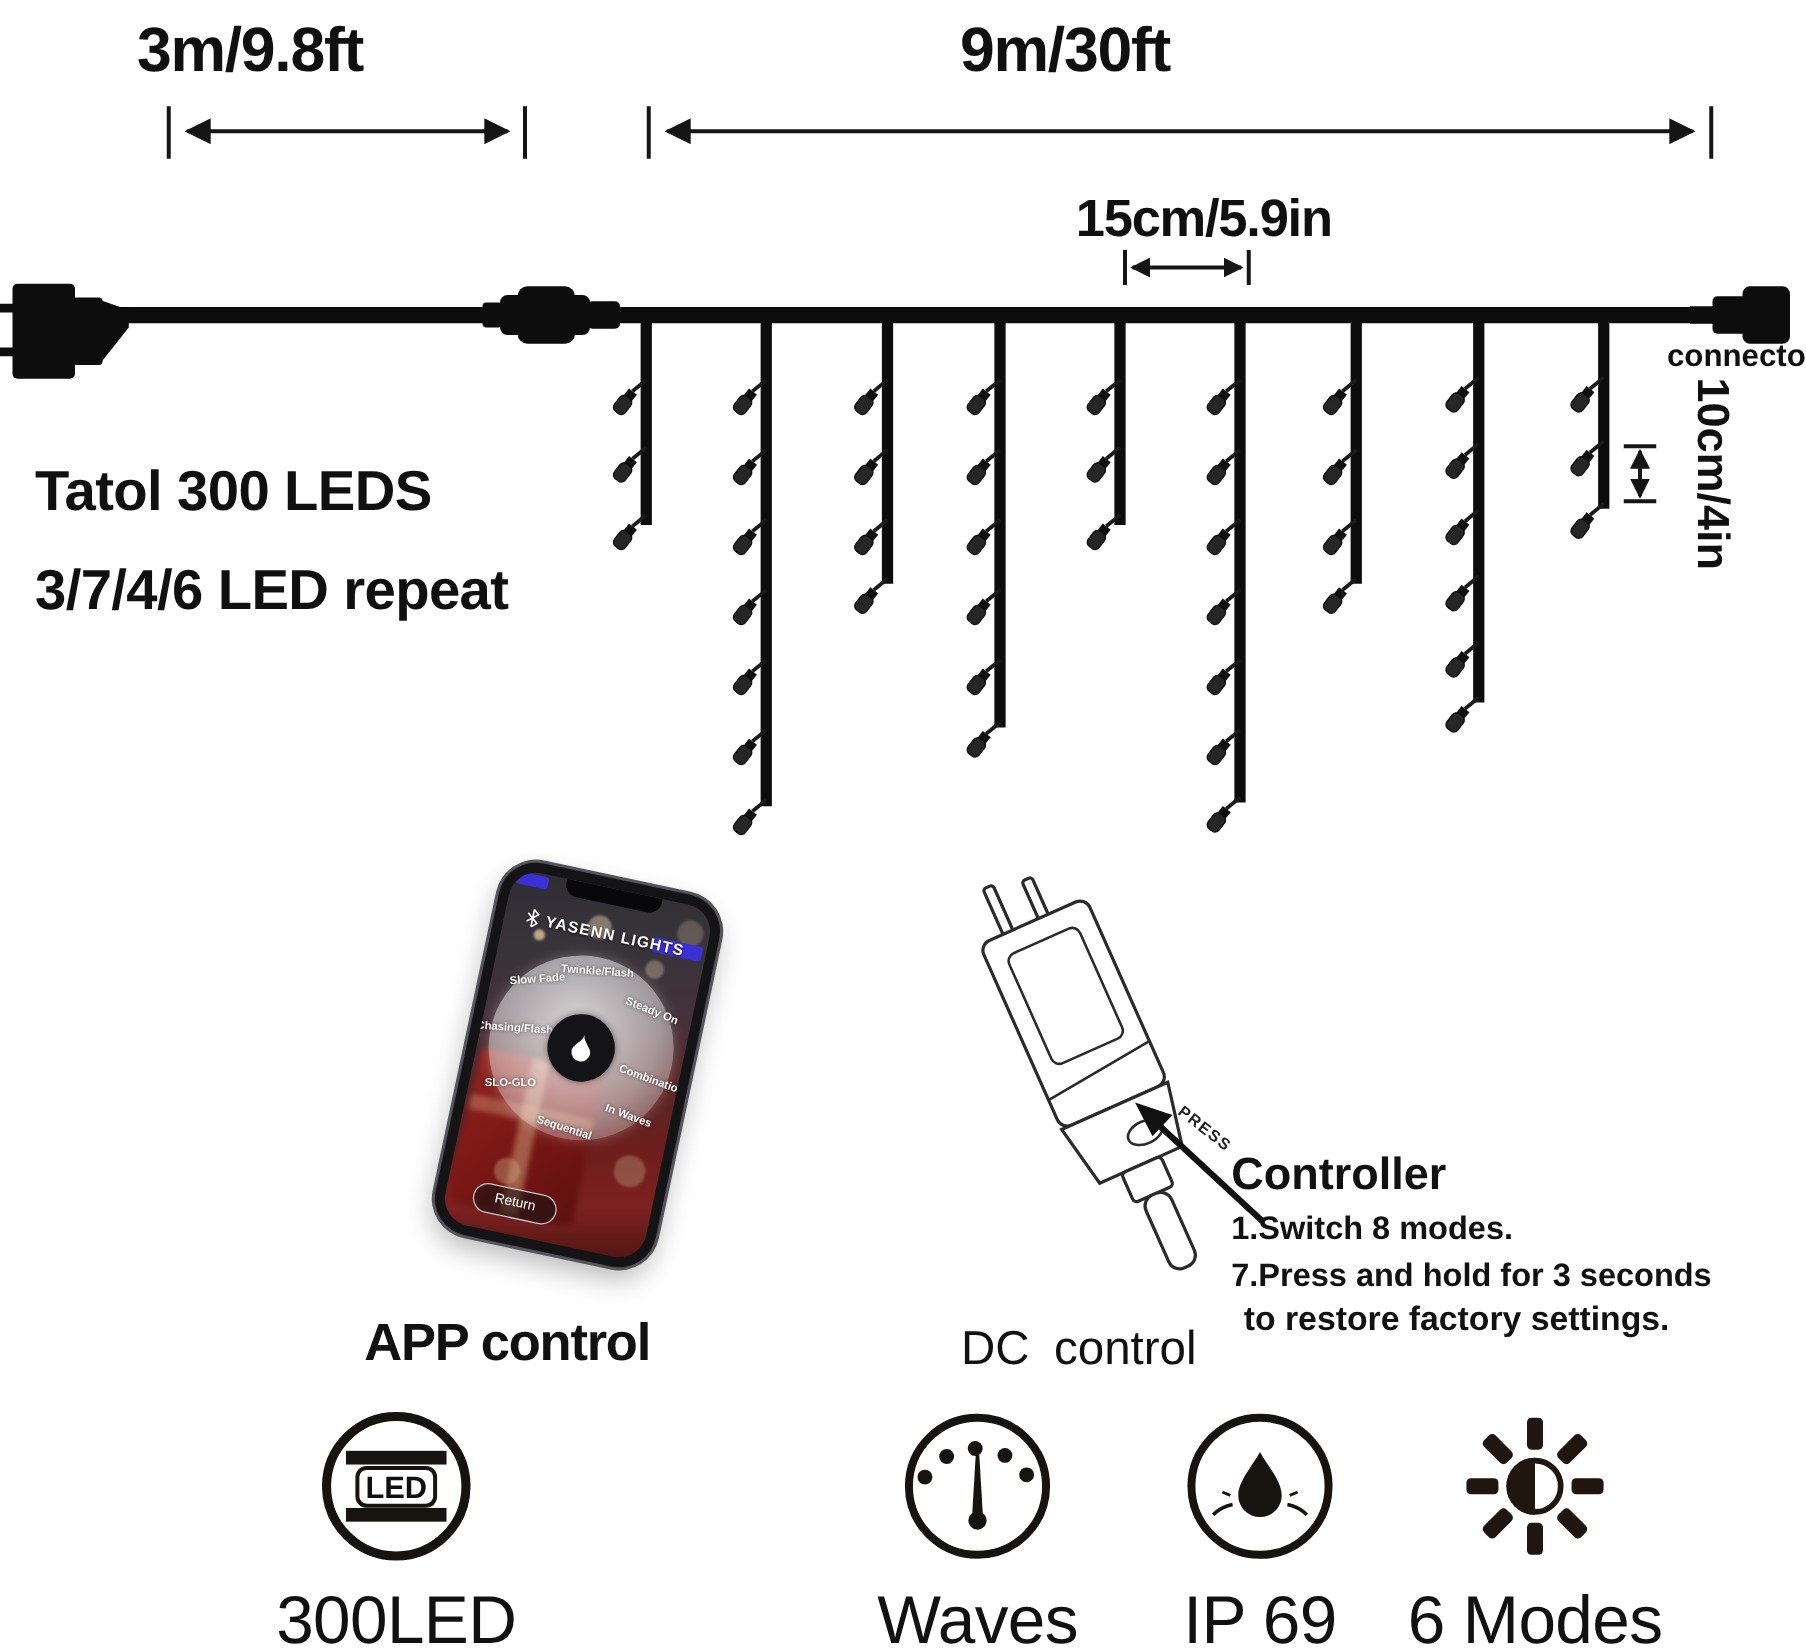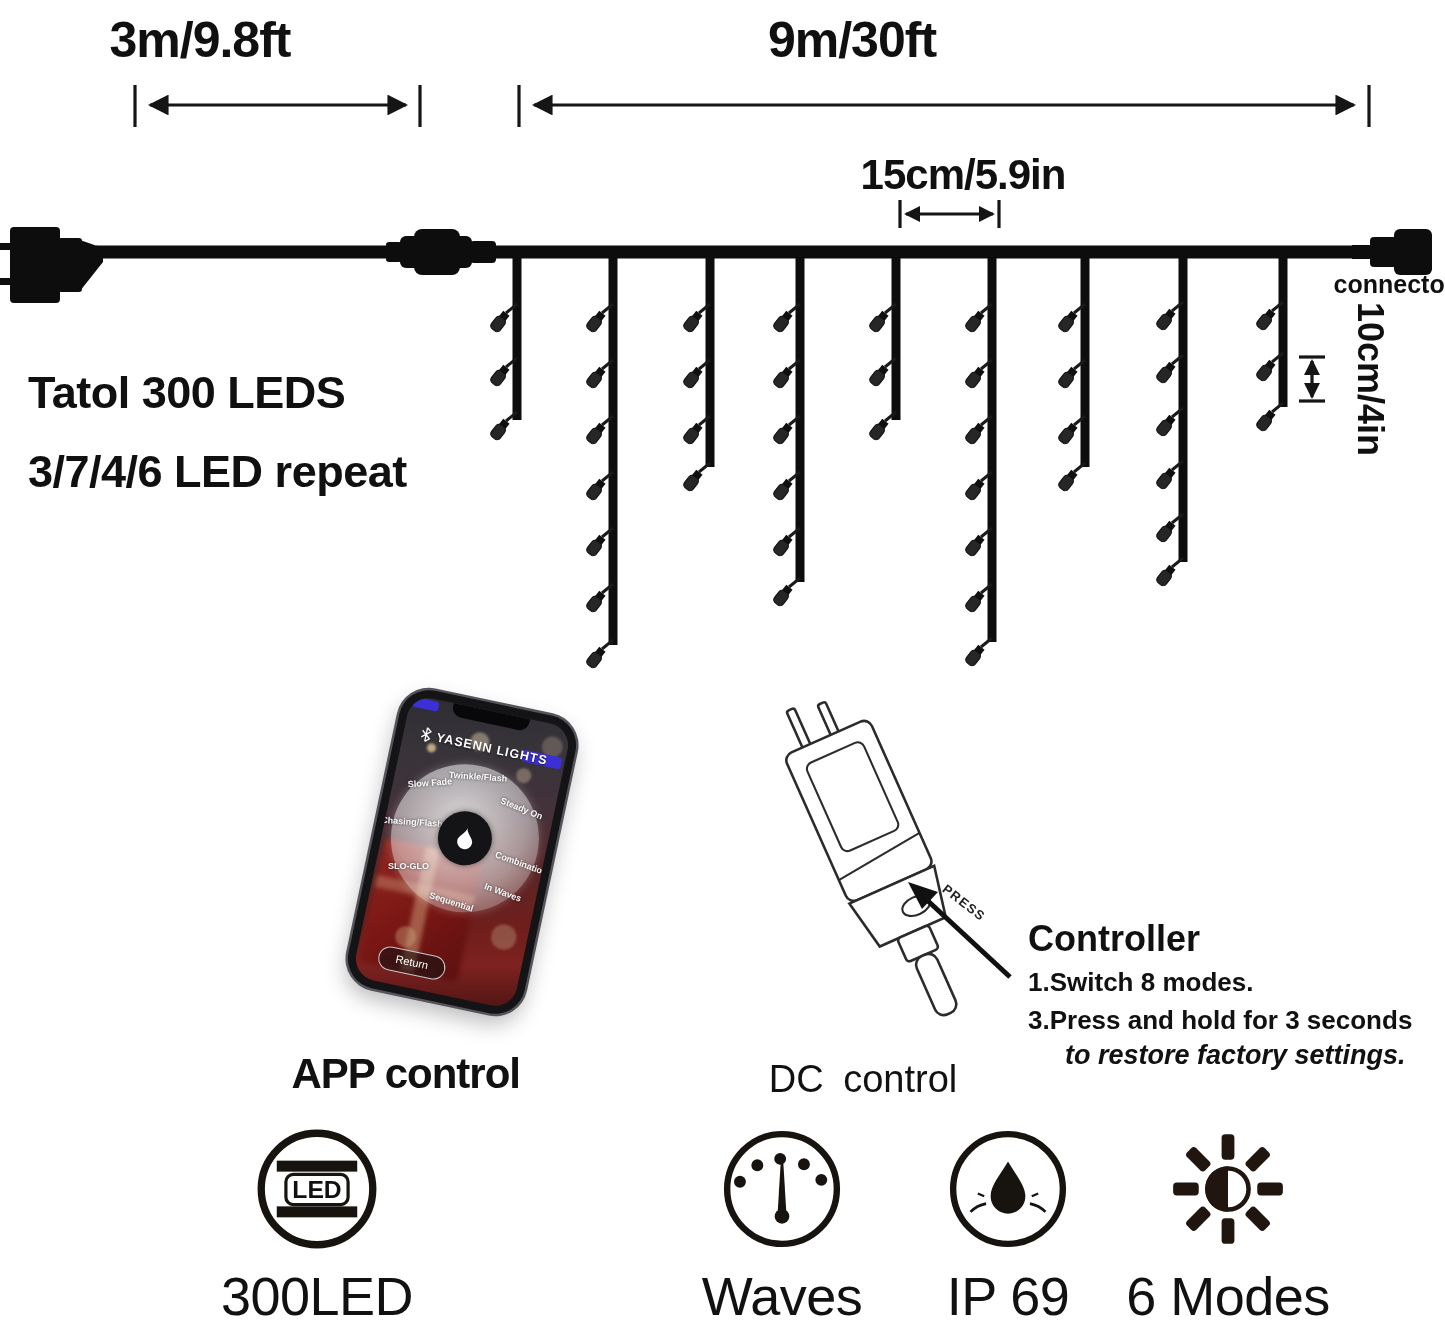--- a/index.html
+++ b/index.html
@@ -69,24 +69,24 @@
         box-shadow:0 0 6px rgba(0,0,0,.5);}
   .return-btn{position:absolute;left:22px;bottom:13px;width:66px;height:22px;border-radius:12px;
         border:1.5px solid #c9c9c9;background:rgba(18,18,18,.55);color:#fff;font-size:11px;
         text-align:center;line-height:20px;}
 
   
   .app-caption{position:absolute;left:240px;top:1050px;width:280px;text-align:right;
         font-size:42px;font-weight:700;letter-spacing:-1px;}
   .dc-caption{position:absolute;left:718px;top:1058px;width:290px;text-align:center;
         font-size:38px;font-weight:500;word-spacing:9px;}
-  .controller-note{position:absolute;left:1028px;top:918px;}
+  .controller-note{position:absolute;left:985px;top:918px;}
   .ctl-title{font-size:36px;font-weight:600;}
   .ctl-line{font-size:26px;font-weight:600;margin-top:7px;}
-  .ctl-line3{font-size:27px;font-weight:700;margin-left:37px;margin-top:4px;font-style:italic;}
+  .ctl-line3{font-size:27px;font-weight:700;margin-left:10px;margin-top:4px;}
 
   
   .adapter-svg{position:absolute;left:0;top:655px;}
   .ad-part{fill:#fff;stroke:#2b2b2b;stroke-width:3px;}
   .ad-thin{fill:none;stroke:#2b2b2b;stroke-width:2.4px;}
   .press-txt{font-size:15px;font-weight:600;letter-spacing:1.5px;fill:#222;}
 
   
   .feature{position:absolute;top:1125px;width:180px;display:flex;flex-direction:column;
         align-items:center;}
@@ -538,21 +538,21 @@
     <g>
       <line x1="1010" y1="322" x2="928" y2="246" stroke="#111" stroke-width="5"></line>
       <polygon points="908,227 922,254 938,237" fill="#111"></polygon>
     </g>
   </svg>
 
   
   <div class="controller-note">
     <div class="ctl-title">Controller</div>
     <div class="ctl-line">1.Switch 8 modes.</div>
-    <div class="ctl-line">3.Press and hold for 3 seconds</div>
+    <div class="ctl-line">7.Press and hold for 3 seconds</div>
     <div class="ctl-line3">to restore factory settings.</div>
   </div>
   <div class="dc-caption">DC control</div>
 
   
   <div class="feature" style="left:227px">
     <svg class="icon" viewBox="-70 -70 140 140">
       <circle class="fk" r="61" stroke-width="8"></circle>
       <rect class="fkf" x="-44" y="-31" width="88" height="12"></rect>
       <rect class="fkf" x="-44" y="19" width="88" height="12"></rect>

